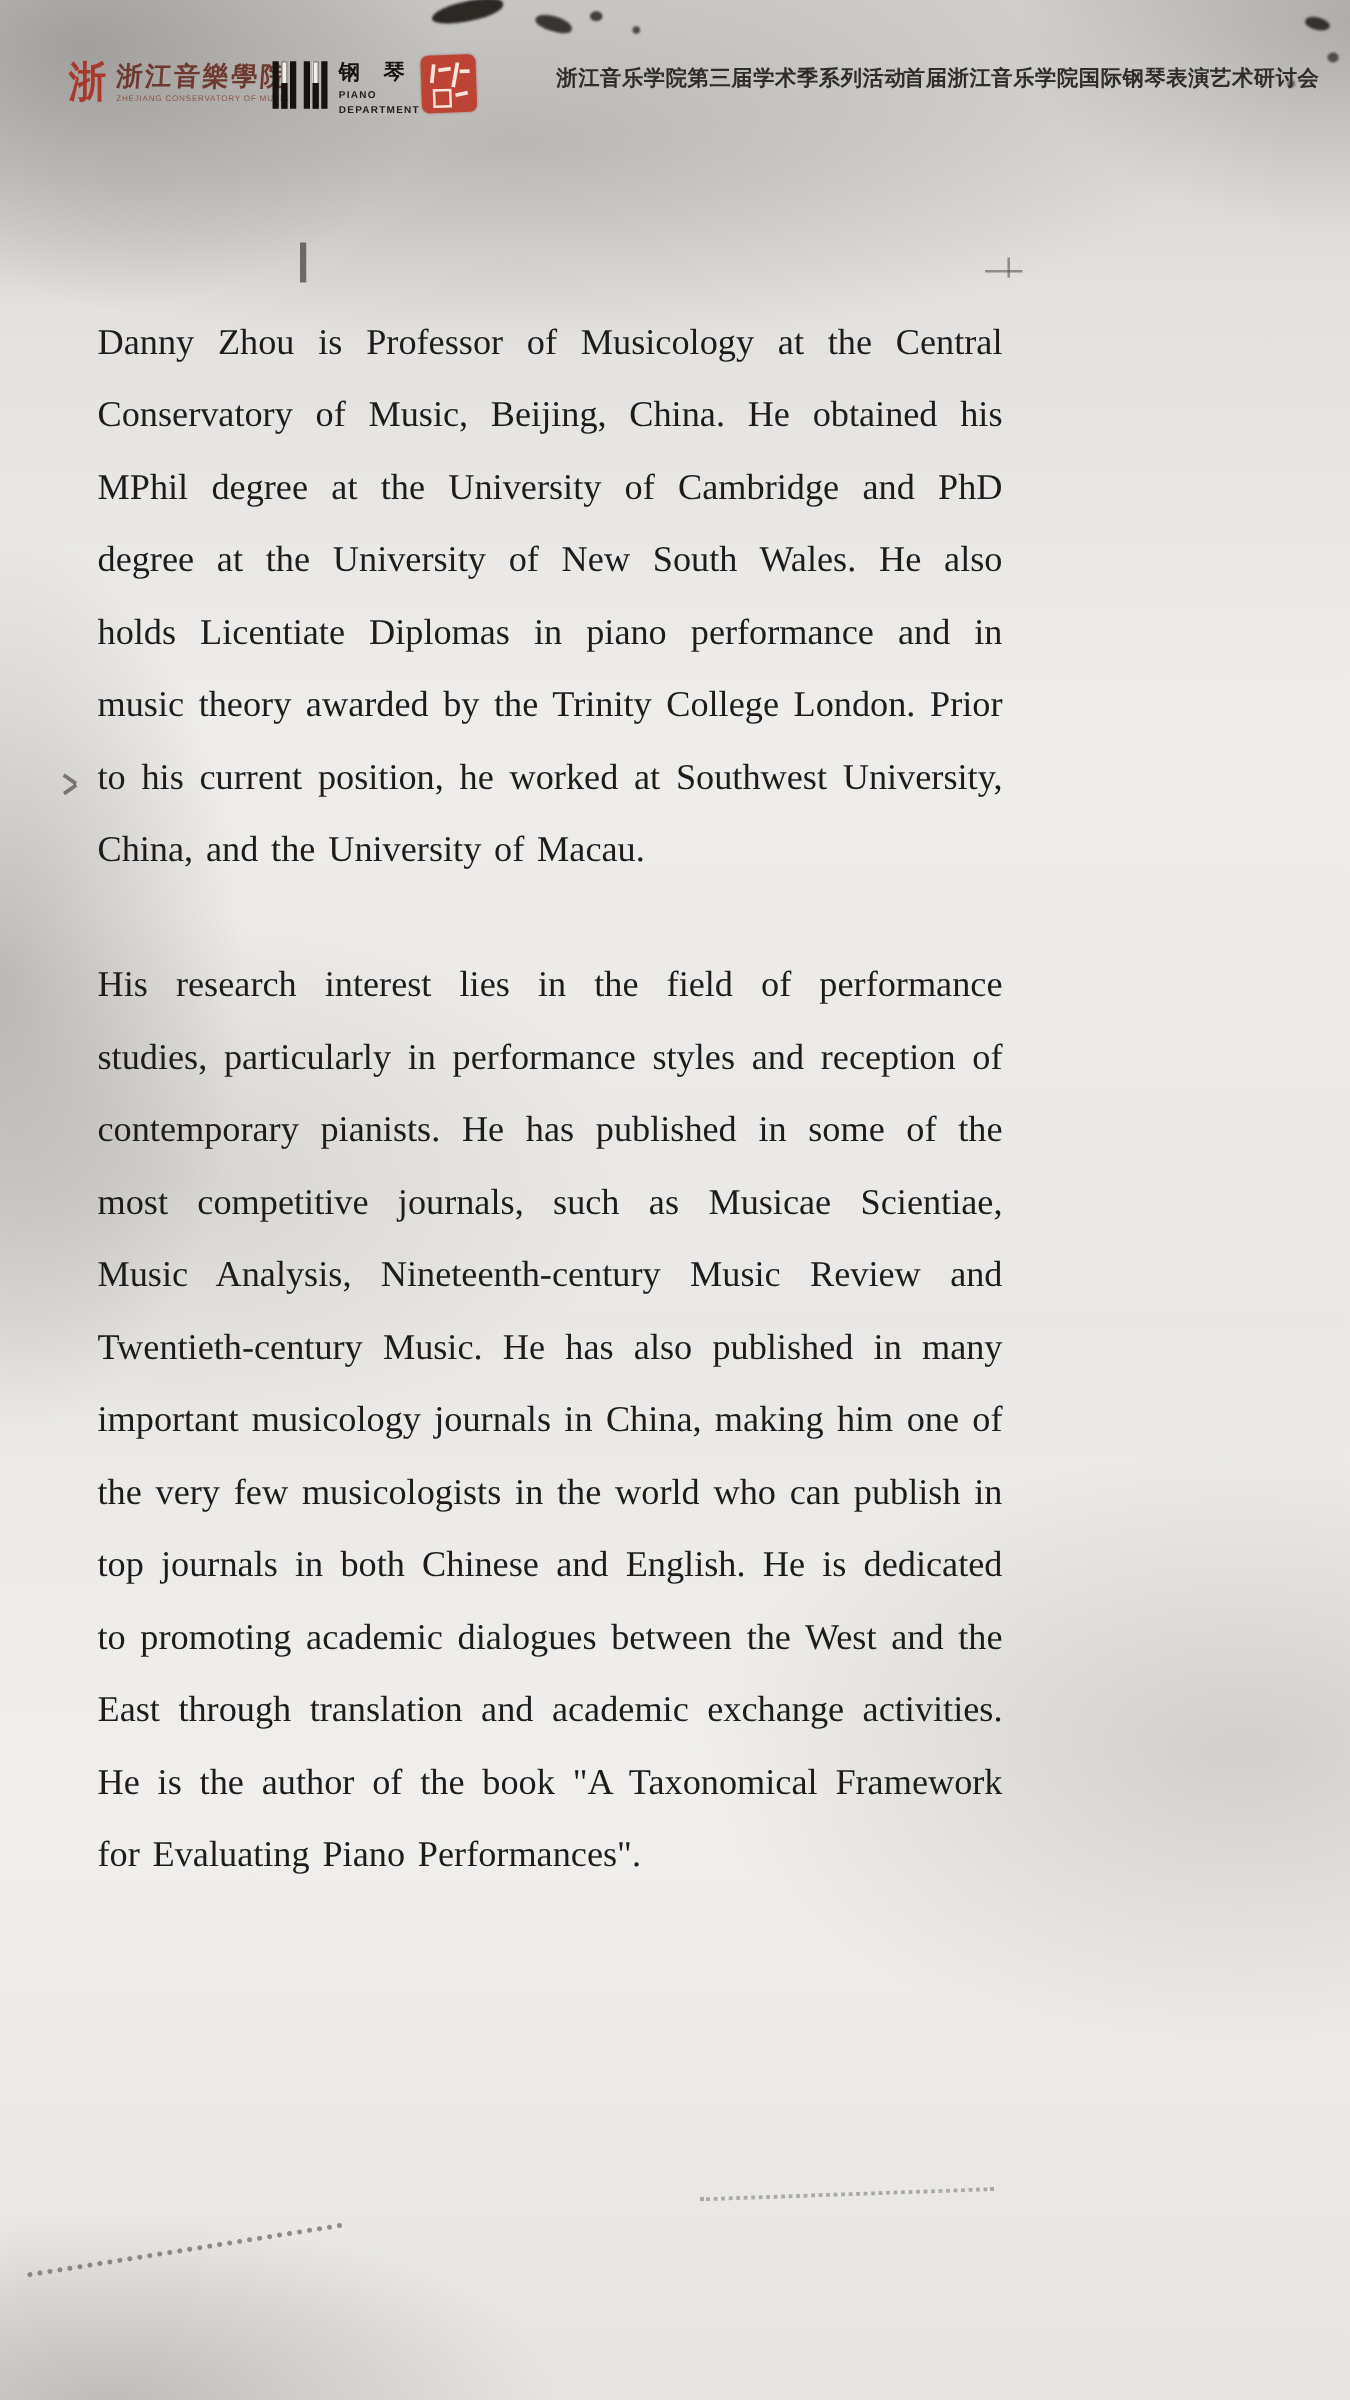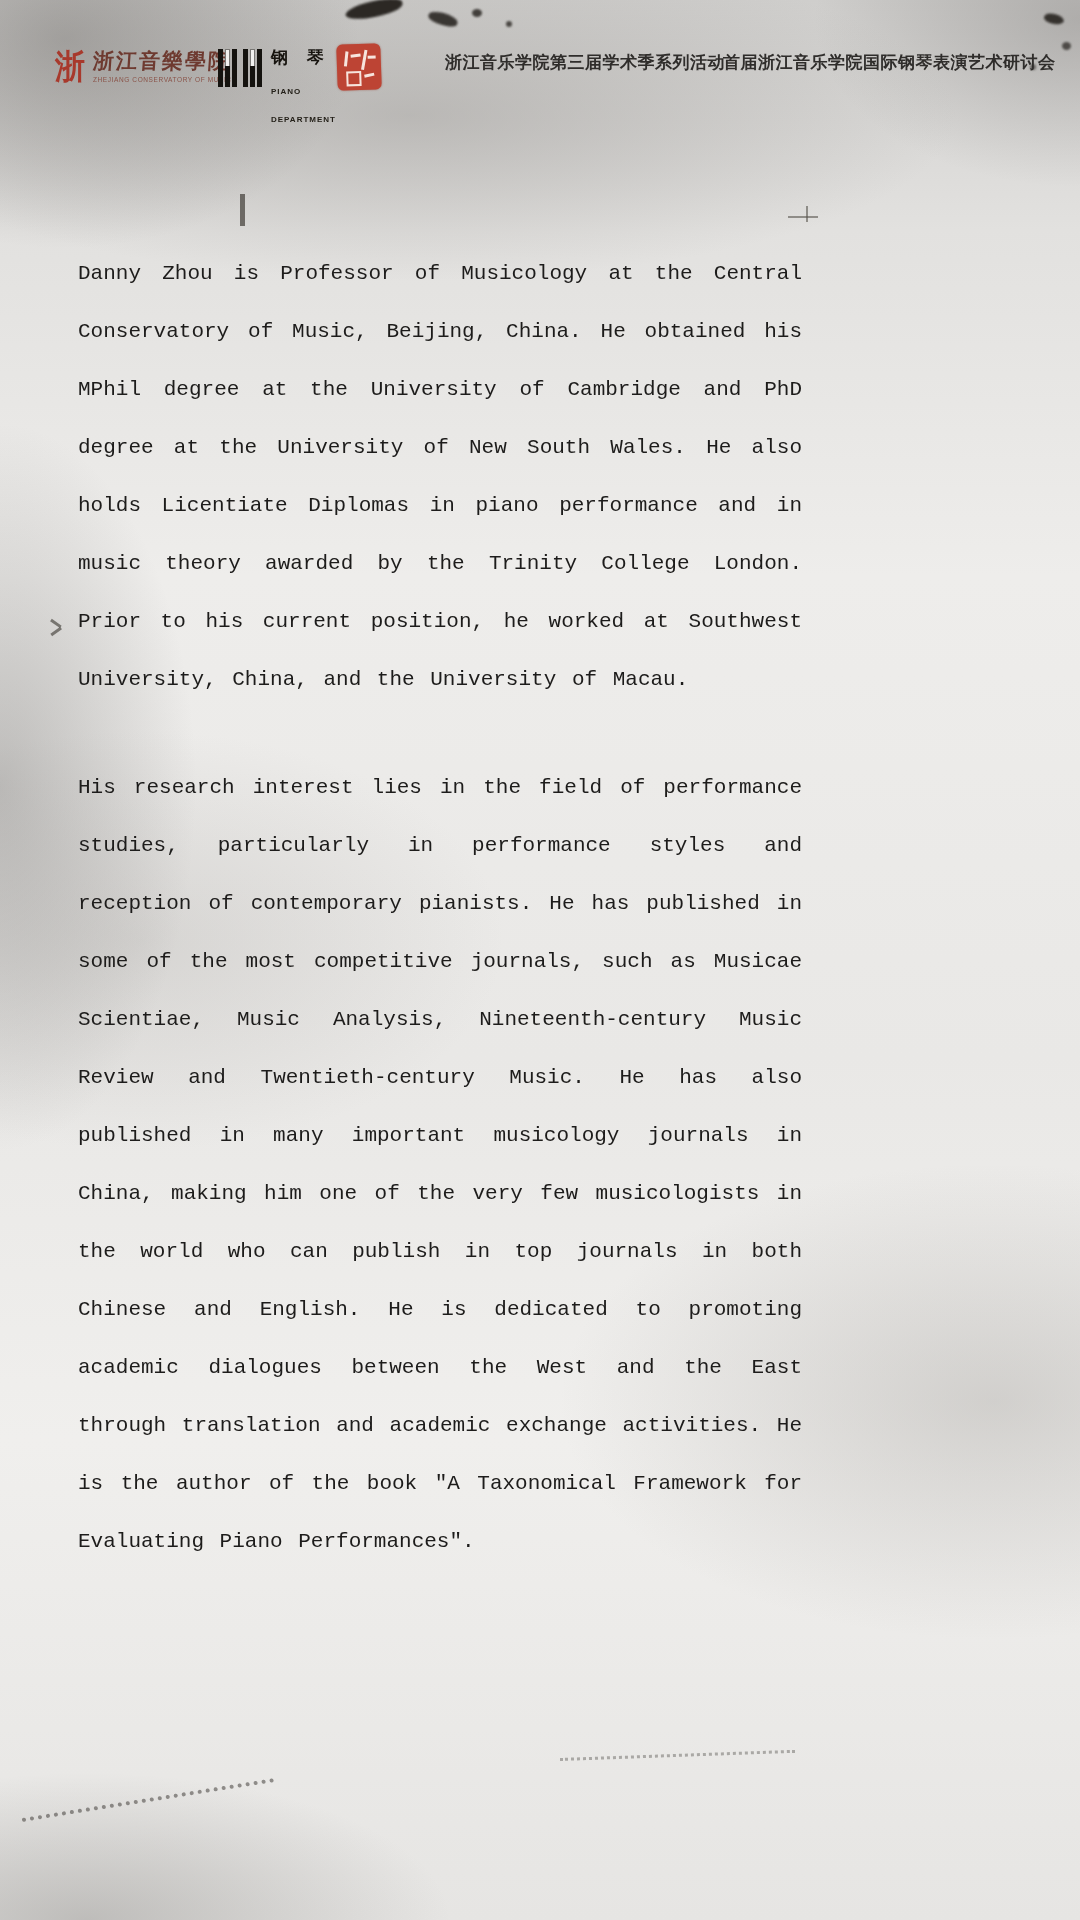--- a/index.html
+++ b/index.html
@@ -40,21 +40,21 @@
   }
   .cons-en { font-size:6.5px; letter-spacing:0.6px; color:#8a5348; margin-top:2px; white-space:nowrap; }
 
   .logo-piano { position:absolute; left:218px; top:48px; display:flex; align-items:flex-start; }
   .keys { display:flex; gap:2px; margin-right:9px; margin-top:1px; }
   .key { width:5px; height:38px; background:#15130f; }
   .key.half { background:linear-gradient(180deg,#f2f1ef 0 46%, #15130f 46% 100%); box-shadow: inset 0 0 0 1px rgba(21,19,15,.55); }
   .key.gap { margin-left:4px; }
   .piano-names { display:flex; flex-direction:column; }
   .piano-zh { font-size:17px; font-weight:bold; letter-spacing:7px; color:#17140f; line-height:20px; white-space:nowrap; }
-  .piano-en { font-size:8px; letter-spacing:1px; color:#242019; line-height:9px; margin-top:19px; font-weight:bold; }
+  .piano-en { font-size:8px; letter-spacing:1px; color:#242019; line-height:9px; margin-top:3px; font-weight:bold; }
 
   .seal {
     position:absolute; left:337px; top:44px; width:44px; height:46px;
     background: var(--seal-red,#bd4434);
     border-radius:6px;
     box-shadow: 0 0 2px rgba(140,40,25,.6);
     transform: rotate(-2deg);
   }
   .seal i { position:absolute; background:rgba(255,250,245,.88); }
   .seal .s1 { left:8px;  top:7px;  width:3px;  height:15px; transform:rotate(8deg); }
@@ -65,22 +65,22 @@
   .seal .s6 { left:27px; top:30px; width:10px; height:3px;  transform:rotate(-10deg); }
 
   .evt { position:absolute; top:51px; font-size:17px; font-weight:bold; color:var(--header-text,#2f2d2b); letter-spacing:0.5px; white-space:nowrap; }
   .evt.series { left:445px; }
   .evt.title  { left:723px;font-family:Liberation Mono, monospace; }
 
   
   .bio { position:absolute; left:78px; top:245px; width:724px; }
   .bio p {
     margin:0 0 50px 0;
-    font-family:Liberation Mono, monospace;
-    font-size:21px; line-height:58px;
+    font-family:Liberation Serif, serif;
+    font-size:29px; line-height:58px;
     text-align:justify; word-spacing:3px;
     color:var(--text,#1d1c1b);
   }
 
   
   .tx { position:absolute; pointer-events:none; }
   .ink { background:#17130f; filter:blur(0.8px); }
   .ink-a { left:345px; top:1px;  width:58px; height:16px; border-radius:60% 40% 55% 45%; transform:rotate(-10deg); opacity:.88; }
   .ink-b { left:428px; top:13px; width:30px; height:12px; border-radius:50% 60% 40% 55%; transform:rotate(14deg); opacity:.8; }
   .ink-c { left:472px; top:9px;  width:10px; height:8px;  border-radius:50%; opacity:.75; }

